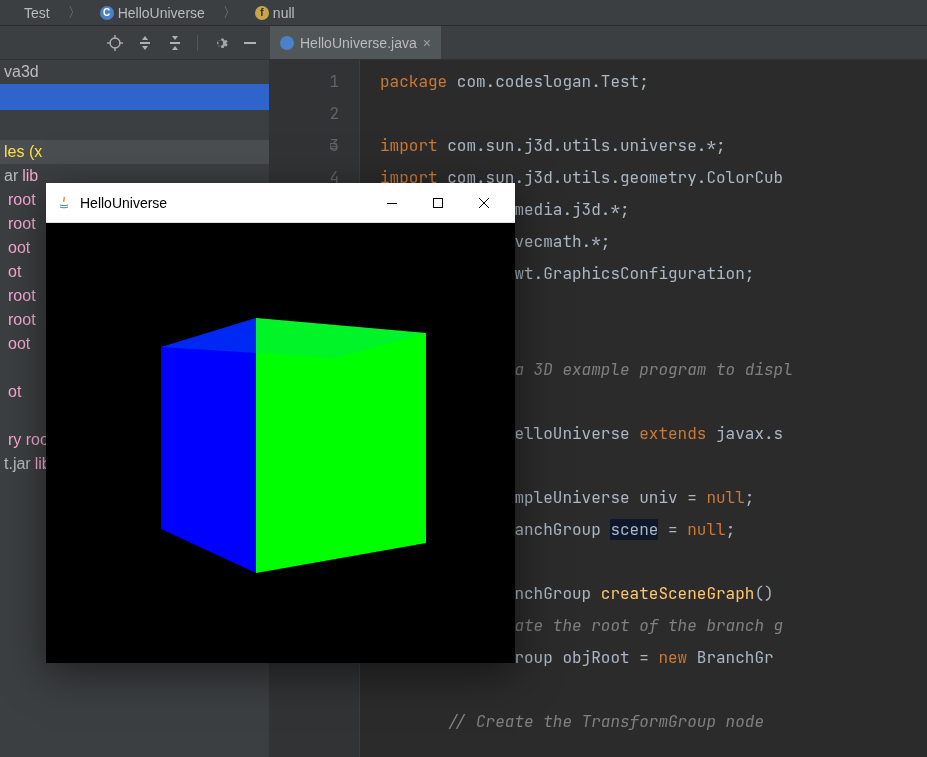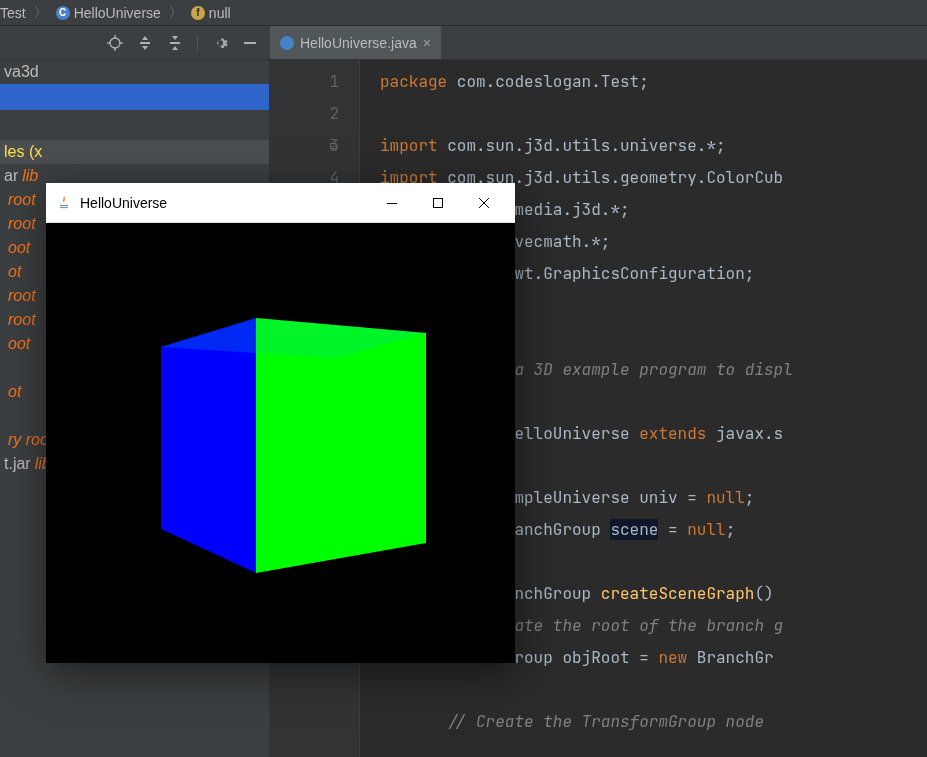--- a/index.html
+++ b/index.html
@@ -14,22 +14,22 @@
     position: relative;
   }
 
   
   .breadcrumb {
     height: 26px;
     background: #3c3f41;
     border-bottom: 1px solid #2b2b2b;
     display: flex;
     align-items: center;
-    padding-left: 0;
-    gap: 4px;
+    padding-left: 24px;
+    gap: 14px;
     color: #bbbbbb;
   }
   .breadcrumb .chev { color: #808080; padding: 0 4px; }
   .breadcrumb .crumb { display: flex; align-items: center; gap: 4px; }
   .icon-circle {
     width: 14px; height: 14px; border-radius: 50%;
     display: inline-flex; align-items: center; justify-content: center;
     font-size: 10px; font-weight: bold; color: #fff;
   }
   .ic-class { background: #4a82c9; }
@@ -84,21 +84,21 @@
   .sidebar-item {
     height: 24px;
     display: flex;
     align-items: center;
     padding-left: 4px;
     color: #bbbbbb;
     font-size: 16px;
     white-space: nowrap;
   }
   .sidebar-item.sel { background: #2f65ca; color:#fff; }
-  .sidebar-item .suffix { color: #f97316; margin-left: 4px; font-style: italic; }
+  .sidebar-item .suffix { color: #f9a8d4; margin-left: 4px; }
   .sidebar-head { font-weight: normal; }
   .sidebar-group-label {
     background: #4b4e50;
     color: #fde047;
   }
 
   
   .editor {
     flex: 1;
     display: flex;

